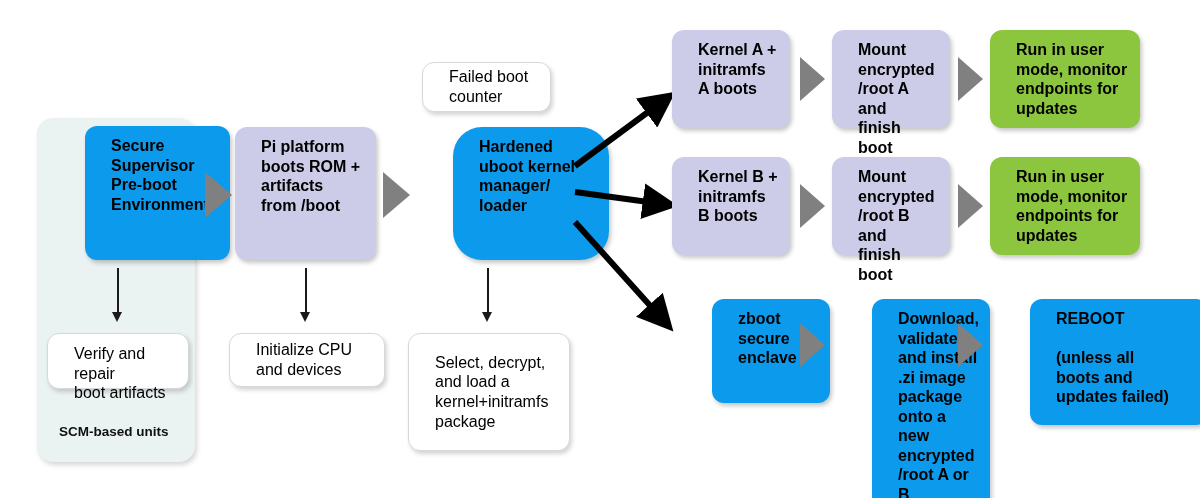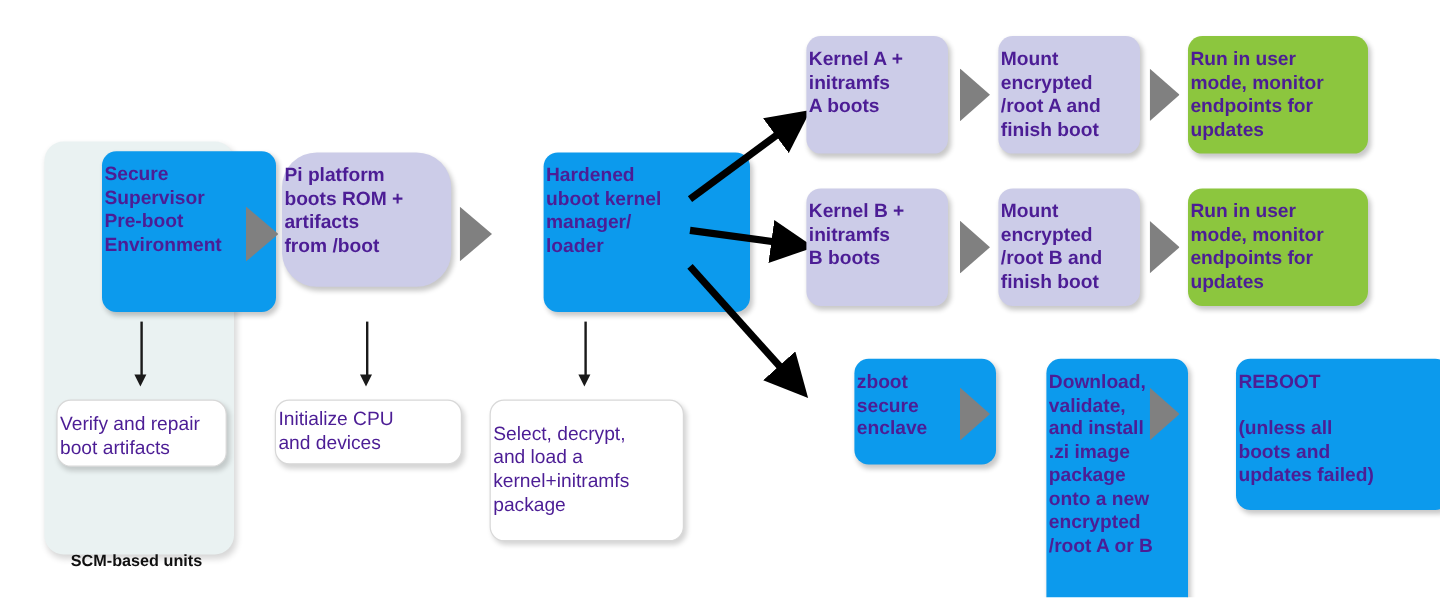--- a/index.html
+++ b/index.html
@@ -20,23 +20,23 @@
     overflow: hidden;
   }
 
   
   .node {
     position: absolute;
     box-sizing: border-box;
     border-radius: 12px;
     display: flex;
     align-items: flex-start;
-    padding: 10px 12px 10px 2px;
+    padding: 10px 12px 10px 26px;
     line-height: 1.22;
-    color: #4c1d95;
+    color: #000000;
     white-space: pre-line;
     box-shadow: 2px 3px 4px rgba(0,0,0,0.22);
   }
   .node .txt {
     display: block;
     width: 100%;
   }
 
   .blue   { background: #0C9AED; font-weight: bold; font-size: 16px; margin-left: 40px; }
   .lav    { background: #CCCCE8; font-weight: bold; font-size: 16px; }
@@ -83,58 +83,62 @@
 
   
   .fan { position: absolute; left: 0; top: 0; overflow: visible; }
 </style>
 </head>
 <body>
 
 <div id="canvas">
 
   <div class="group" style="left:37px; top:118px; width:158px; height:344px;"></div>
-  <div class="group-label" style="left:59px; top:424px;margin-top:36px;">SCM-based units</div>
+  <div class="group-label" style="left:59px; top:424px;">SCM-based units</div>
 
   <div class="node blue" style="left:45px; top:126px; width:145px; height:134px;">
     <span class="txt">Secure
 Supervisor
 Pre-boot
 Environment</span>
   </div>
 
   <div class="vline" style="left:117px; top:268px; height:46px;"></div>
   <div class="vhead" style="left:112px; top:312px;"></div>
 
   <div class="node white" style="left:47px; top:333px; width:142px; height:56px; align-items:flex-start;">
     <span class="txt">Verify and repair
 boot artifacts</span>
   </div>
 
   <div class="chev" style="left:205px; top:172px; width:27px; height:46px;"></div>
 
-  <div class="node lav" style="left:235px; top:127px; width:141px; height:112px;border-radius:29px;">
+  <div class="node lav" style="left:235px; top:127px; width:141px; height:133px;">
     <span class="txt">Pi platform
 boots ROM +
 artifacts
 from /boot</span>
   </div>
 
   <div class="vline" style="left:305px; top:268px; height:46px;"></div>
   <div class="vhead" style="left:300px; top:312px;"></div>
 
   <div class="node white" style="left:229px; top:333px; width:156px; height:54px; align-items:center;">
     <span class="txt">Initialize CPU
 and devices</span>
   </div>
 
   <div class="chev" style="left:383px; top:172px; width:27px; height:46px;"></div>
 
-
-  <div class="node blue" style="left:413px; top:127px; width:172px; height:133px;">
+  <div class="node white" style="left:422px; top:62px; width:129px; height:50px; align-items:center;">
+    <span class="txt">Failed boot
+counter</span>
+  </div>
+
+  <div class="node blue" style="left:413px; top:127px; width:156px; height:133px;border-radius:29px;">
     <span class="txt">Hardened
 uboot kernel
 manager/
 loader</span>
   </div>
 
   <div class="vline" style="left:487px; top:268px; height:46px;"></div>
   <div class="vhead" style="left:482px; top:312px;"></div>
 
   <div class="node white" style="left:408px; top:333px; width:162px; height:118px; align-items:center;">
@@ -196,21 +200,21 @@
 
   <div class="chev" style="left:958px; top:184px; width:25px; height:44px;"></div>
 
   <div class="node green" style="left:990px; top:157px; width:150px; height:98px;">
     <span class="txt">Run in user
 mode, monitor
 endpoints for
 updates</span>
   </div>
 
-  <div class="node blue" style="left:672px; top:299px; width:118px; height:88px;">
+  <div class="node blue" style="left:672px; top:299px; width:118px; height:104px;">
     <span class="txt">zboot
 secure
 enclave</span>
   </div>
 
   <div class="chev" style="left:800px; top:323px; width:25px; height:44px;"></div>
 
   <div class="node blue" style="left:832px; top:299px; width:118px; height:228px;">
     <span class="txt">Download,
 validate,

